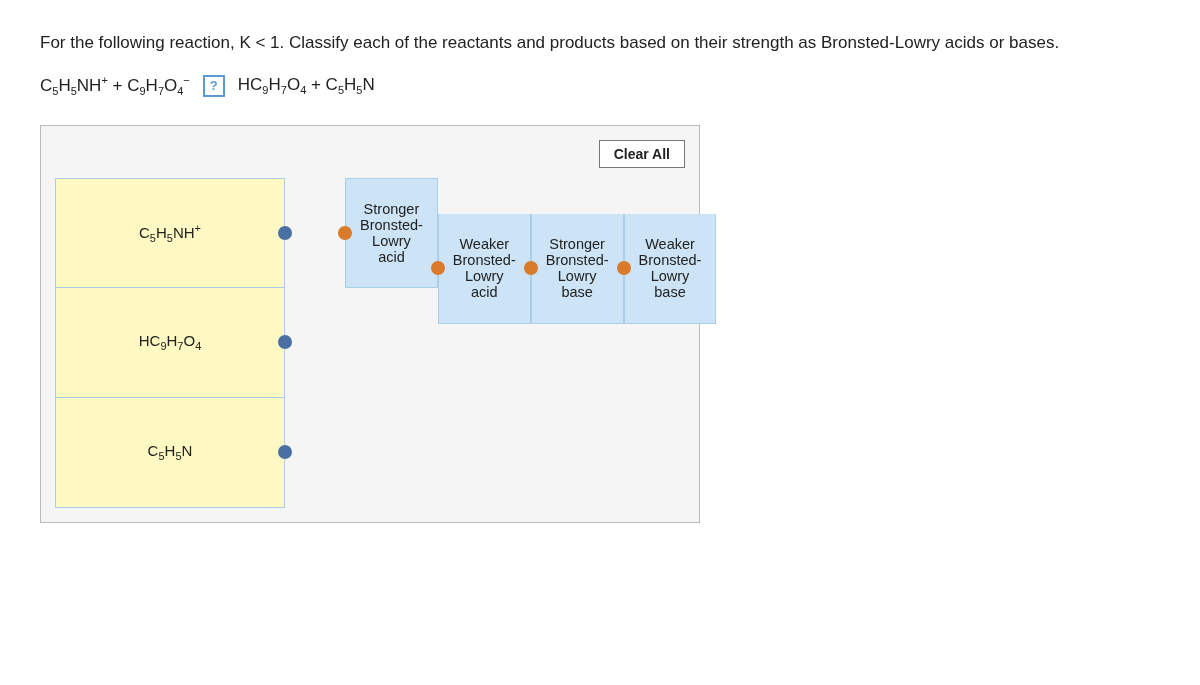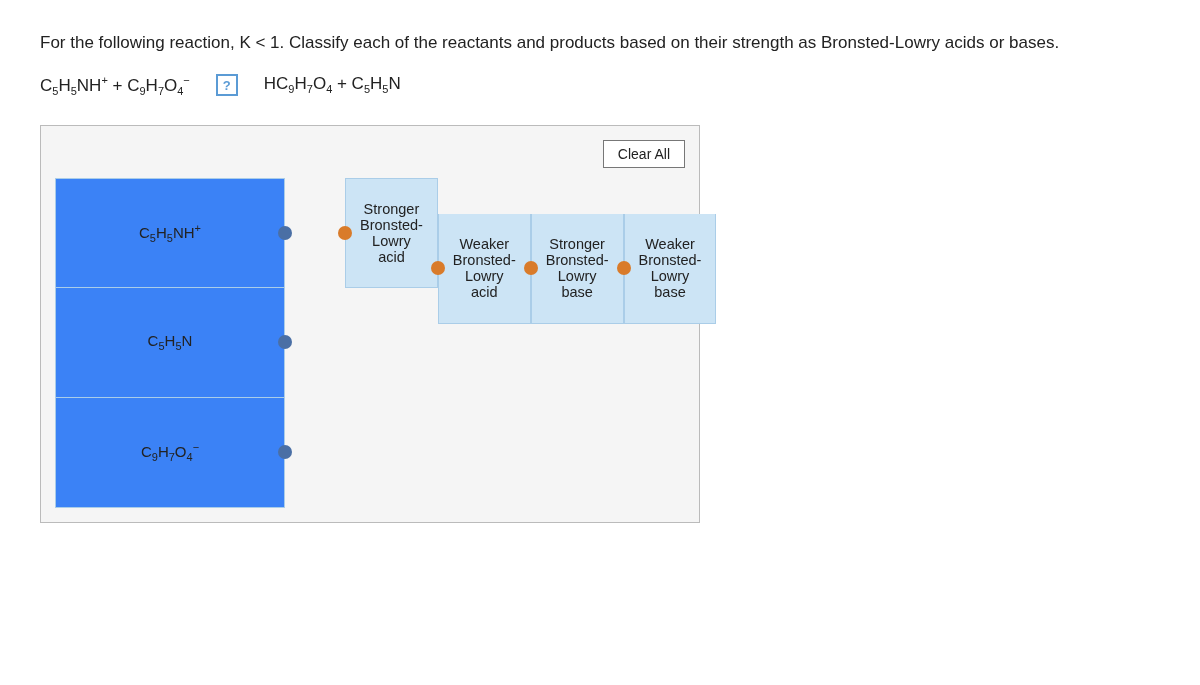--- a/index.html
+++ b/index.html
@@ -13,22 +13,22 @@
     .instruction {
       font-size: 17px;
       line-height: 1.5;
       margin-bottom: 18px;
       max-width: 1100px;
     }
     .equation {
       font-size: 17px;
       margin-bottom: 28px;
       display: flex;
-      align-items: center;
-      gap: 22px;
+      align-items: flex-end;
+      gap: 9px;
     }
     sup { font-size: 11px; }
     sub { font-size: 11px; }
     .eq-arrow-box {
       display: inline-flex;
       align-items: center;
       justify-content: center;
       width: 22px;
       height: 22px;
       border: 2px solid #5b9bd5;
@@ -51,35 +51,36 @@
       justify-content: flex-end;
       margin-bottom: 10px;
     }
     .clear-all-btn {
       border: 1px solid #777;
       background: #fff;
       padding: 5px 14px;
       font-size: 14px;
       cursor: pointer;
       color: #222;
+      font-weight: bold;
     }
 
     .drag-area {
       display: flex;
       gap: 0;
     }
 
     
     .left-col {
       display: flex;
       flex-direction: column;
       width: 230px;
     }
     .left-card {
-      background: #3b82f6;
+      background: #fef9c3;
       border: 1px solid #aacde8;
       height: 110px;
       display: flex;
       align-items: center;
       justify-content: center;
       font-size: 16px;
       position: relative;
     }
     .left-card + .left-card {
       border-top: none;
@@ -161,34 +162,34 @@
 
     <div class="left-col">
 
       <div class="left-card">
         <span class="chem-formula">
           C<sub>5</sub>H<sub>5</sub>NH<sup>+</sup>
         </span>
         <span class="dot-right"></span>
       </div>
 
+      <div class="left-card">
+        <span class="chem-formula">
+          HC<sub>9</sub>H<sub>7</sub>O<sub>4</sub>
+        </span>
+        <span class="dot-right"></span>
+      </div>
 
       <div class="left-card">
         <span class="chem-formula">
           C<sub>5</sub>H<sub>5</sub>N
         </span>
         <span class="dot-right"></span>
       </div>
 
-      <div class="left-card">
-        <span class="chem-formula">
-          C<sub>9</sub>H<sub>7</sub>O<sub>4</sub><sup>−</sup>
-        </span>
-        <span class="dot-right"></span>
-      </div>
     </div>
 
     <div class="right-col">
 
       <div class="right-card">
         <span class="dot-left"></span>
         <span>Stronger Bronsted-<br>Lowry acid</span>
       </div>
 
       <div class="right-card">

